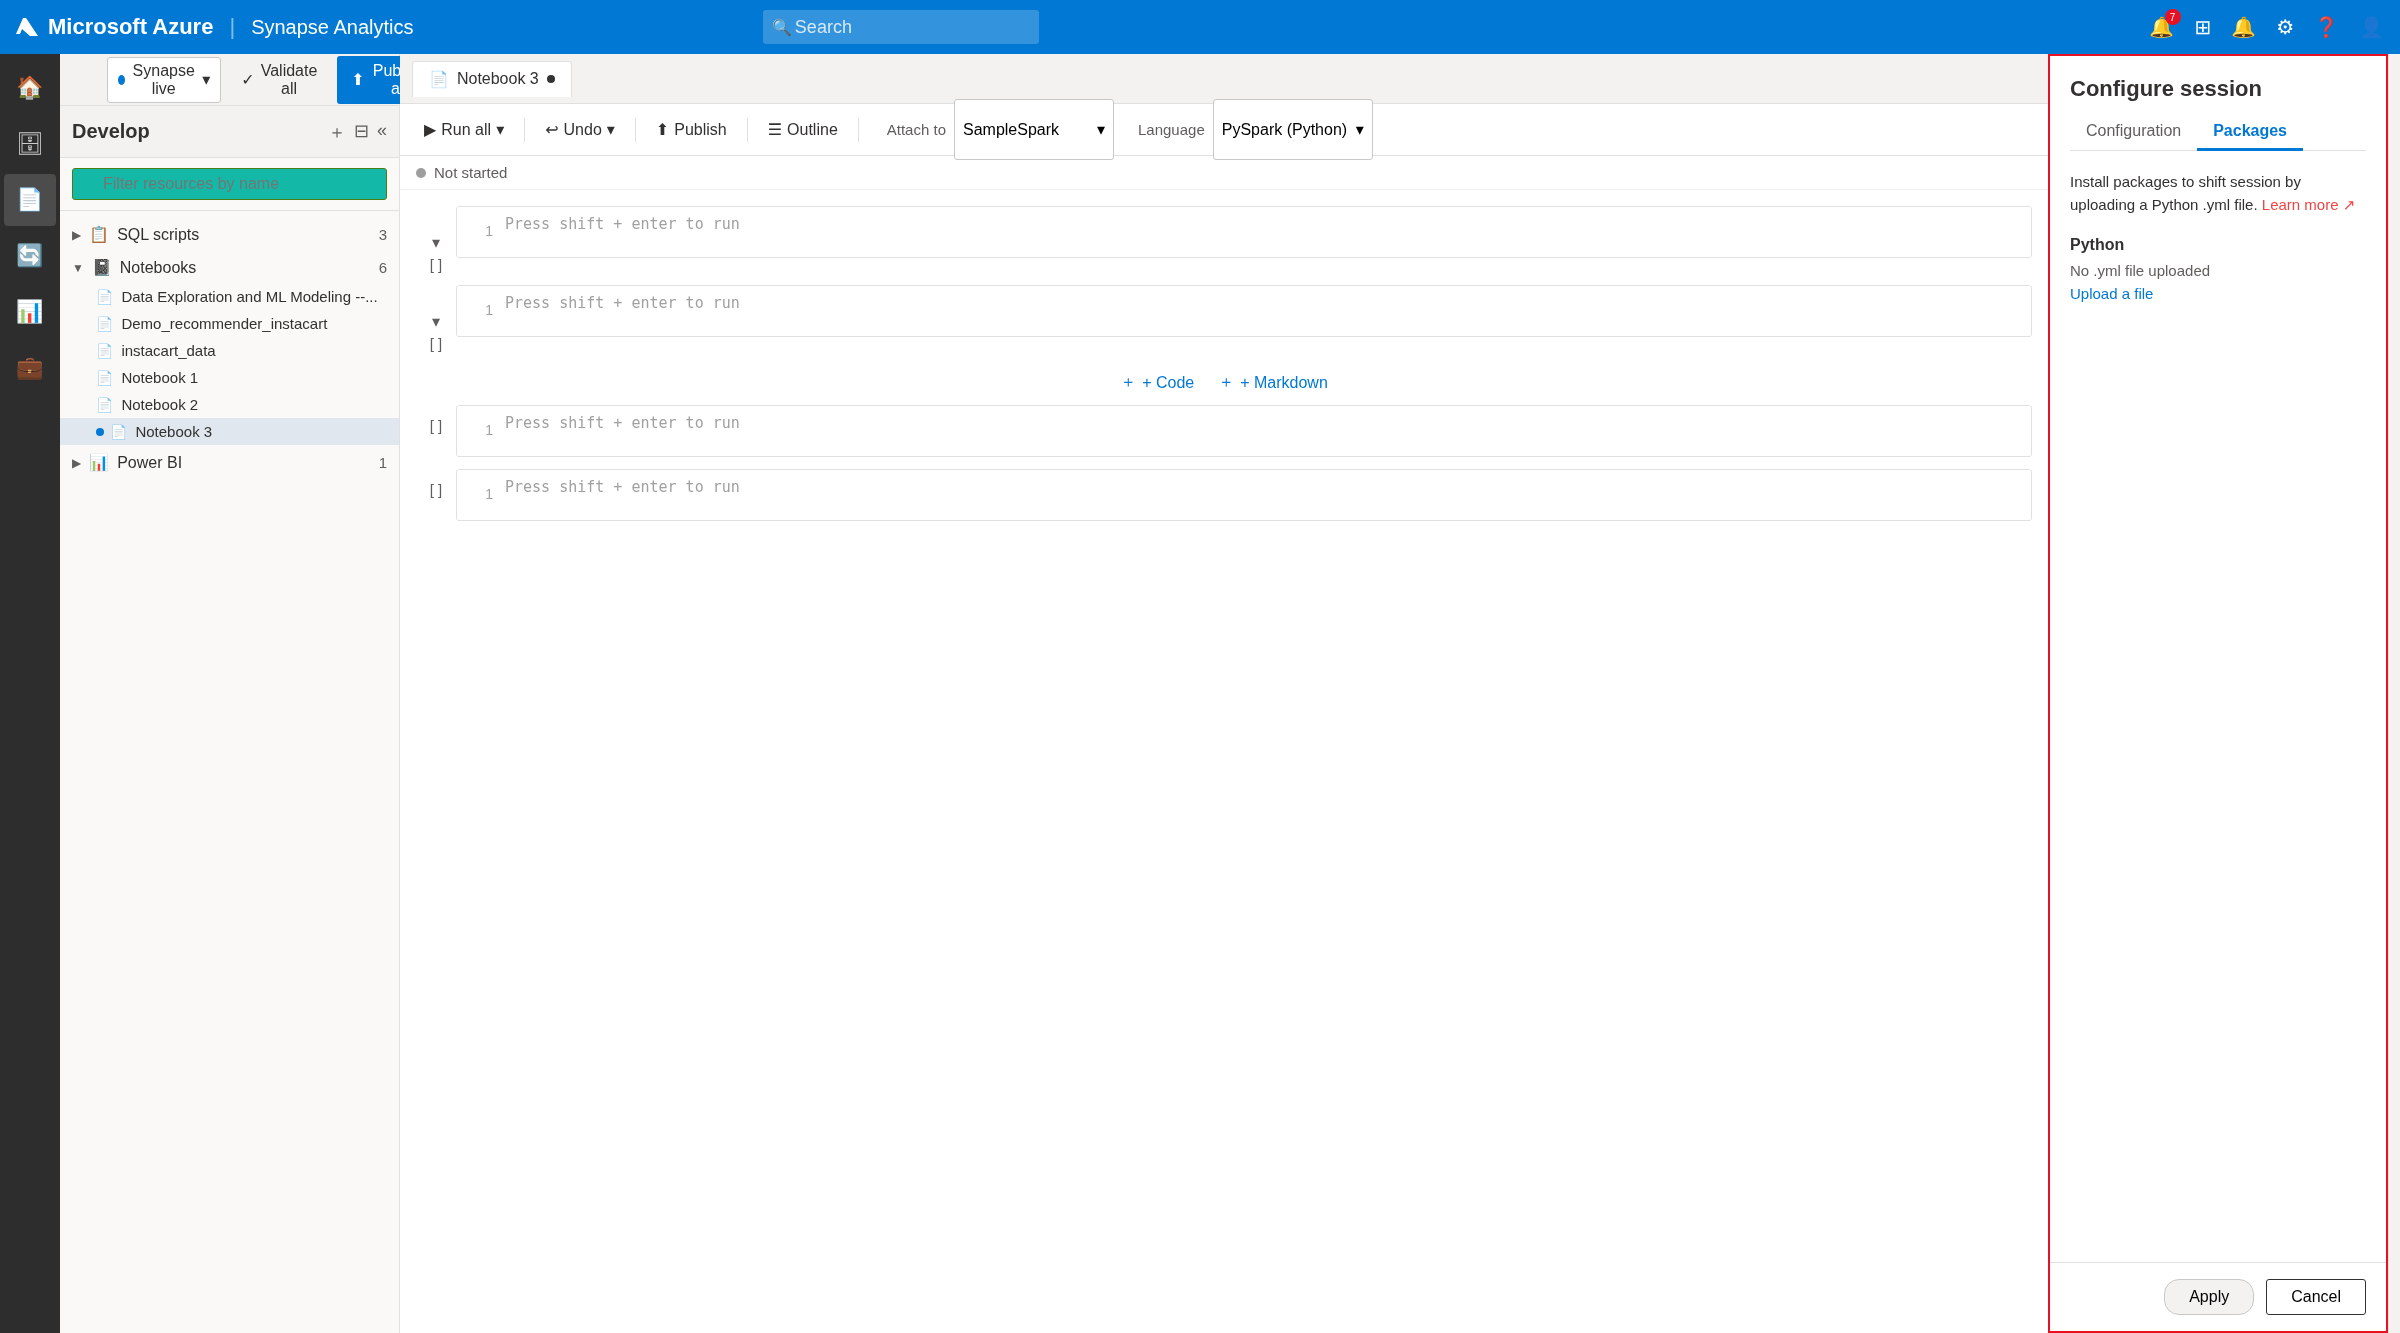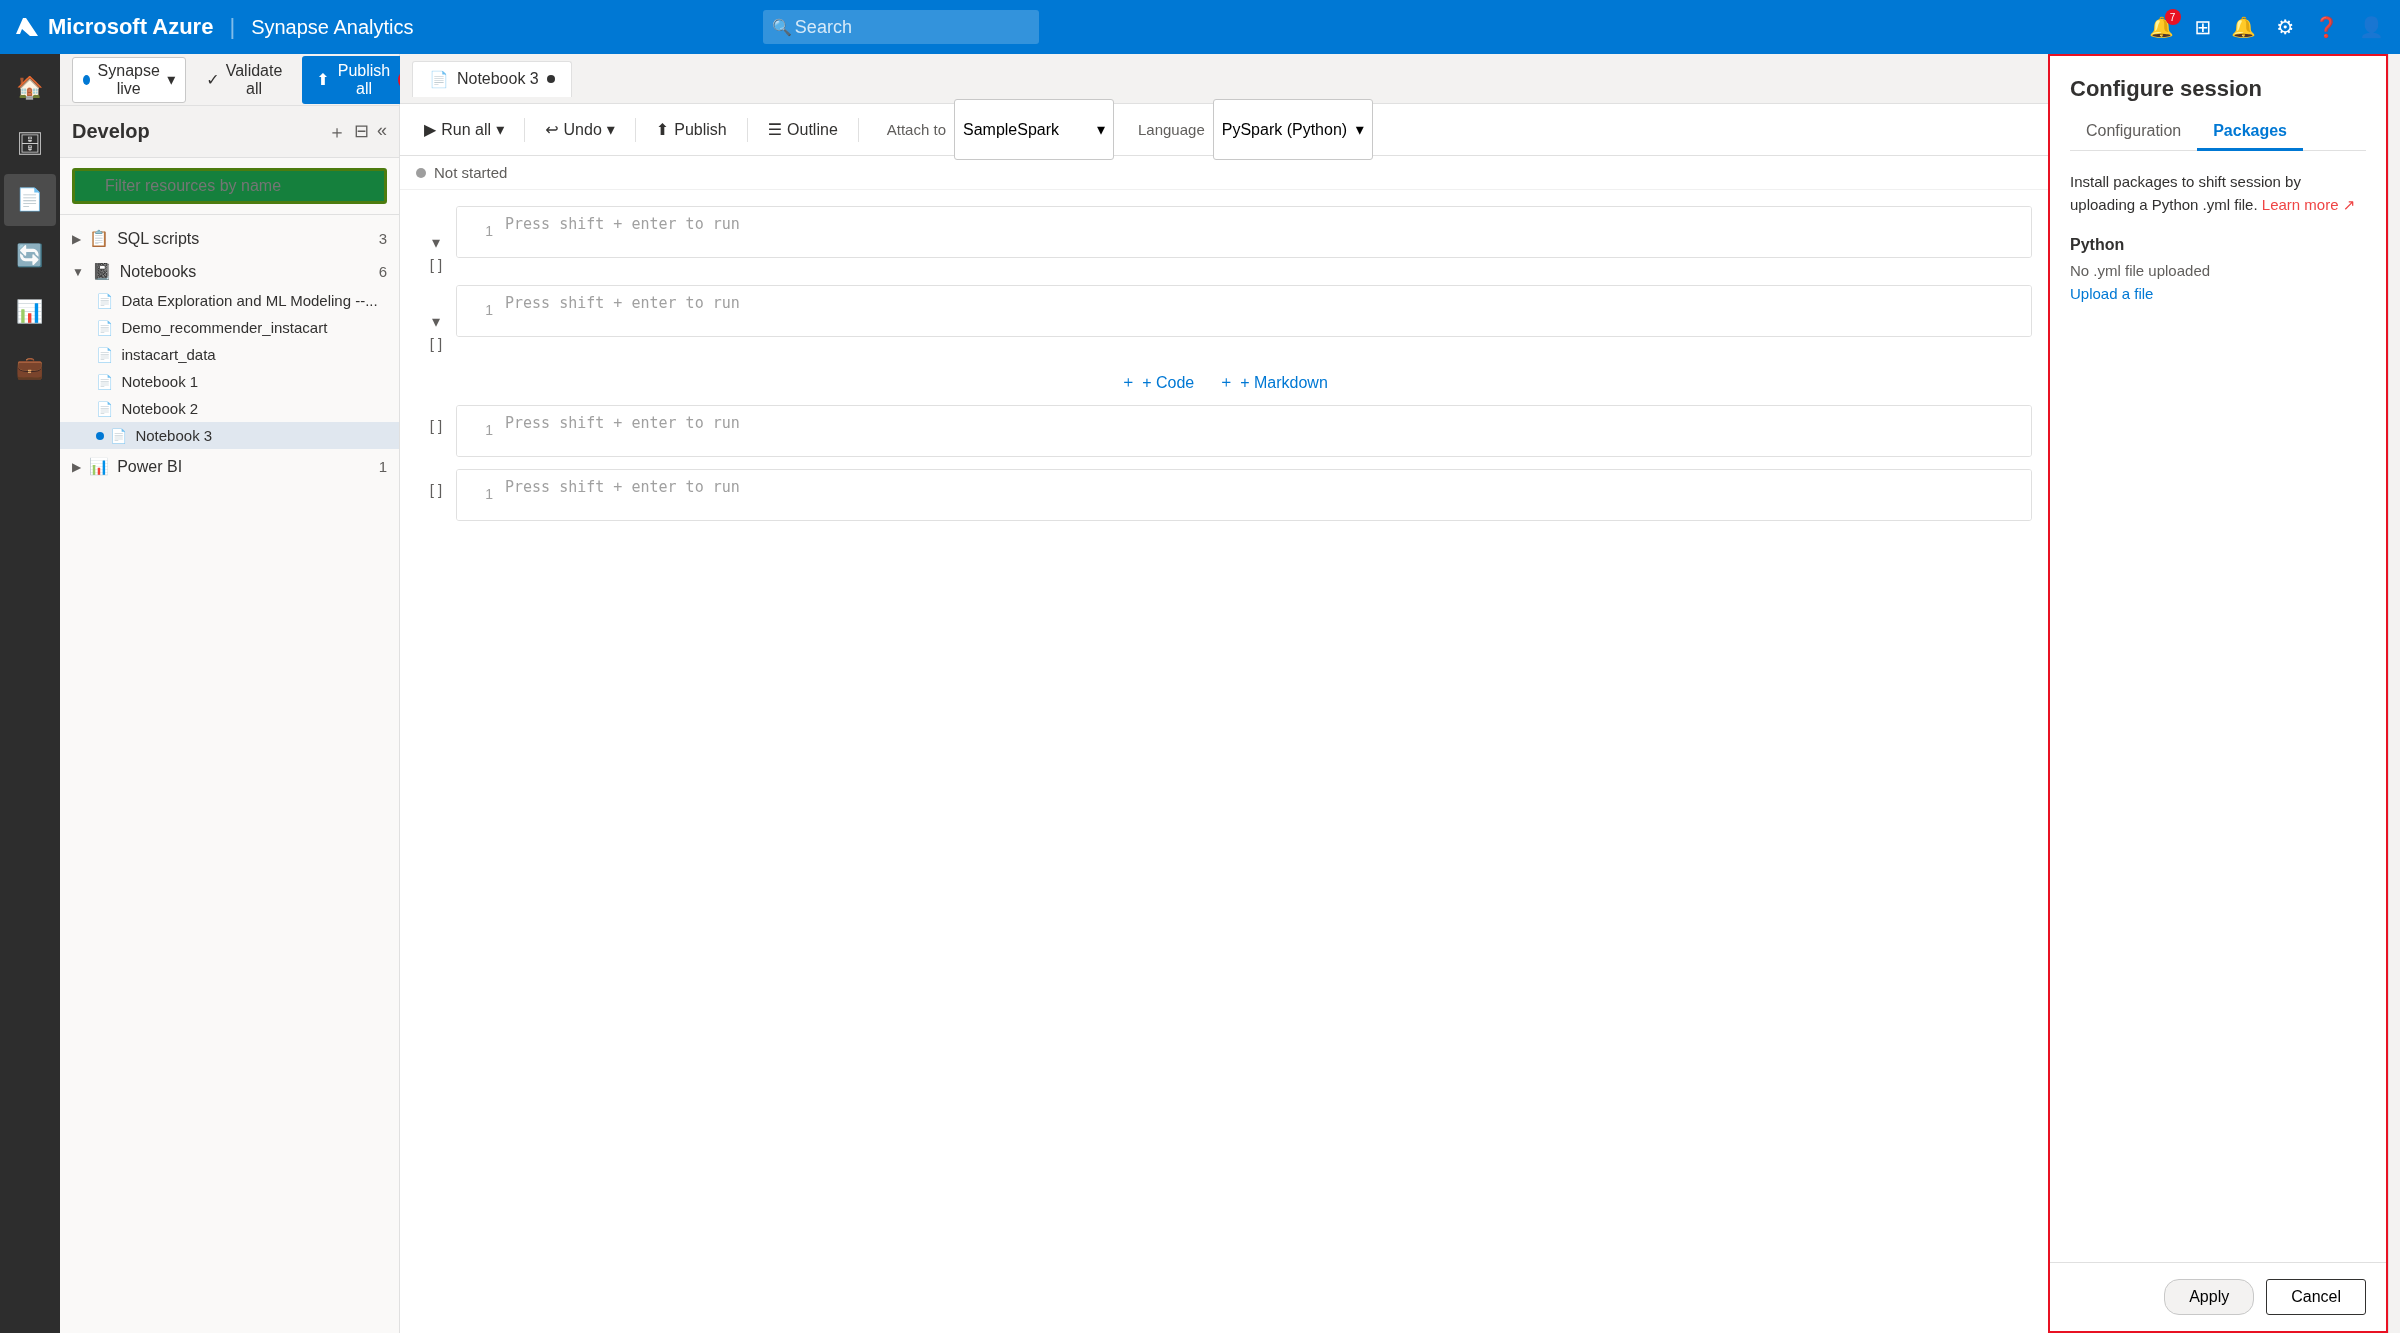--- a/index.html
+++ b/index.html
@@ -162,20 +162,21 @@
       display: flex;
       align-items: center;
       gap: 6px;
       font-size: 16px;
       color: #323130;
       background: white;
       border: 1px solid #c8c8c8;
       padding: 4px 10px;
       border-radius: 3px;
       cursor: pointer;
+      margin-left: 35px;
     }
     .synapse-live-dot {
       width: 10px;
       height: 10px;
       background: #0078d4;
       border-radius: 50%;
     }
     .validate-btn {
       display: flex;
       align-items: center;
@@ -211,25 +212,25 @@
       justify-content: center;
     }
 
     
     .filter-box {
       padding: 10px 12px;
       border-bottom: 1px solid #e0e0e0;
     }
     .filter-input {
       width: 100%;
-      border: 3px solid #4d7c0f;
+      border: 1px solid #4d7c0f;
       border-radius: 3px;
       padding: 6px 10px 6px 30px;
       font-size: 16px;
-      background: #15803d;
+      background: #14b8a6;
       position: relative;
     }
     .filter-wrapper {
       position: relative;
     }
     .filter-icon {
       position: absolute;
       left: 8px;
       top: 50%;
       transform: translateY(-50%);

